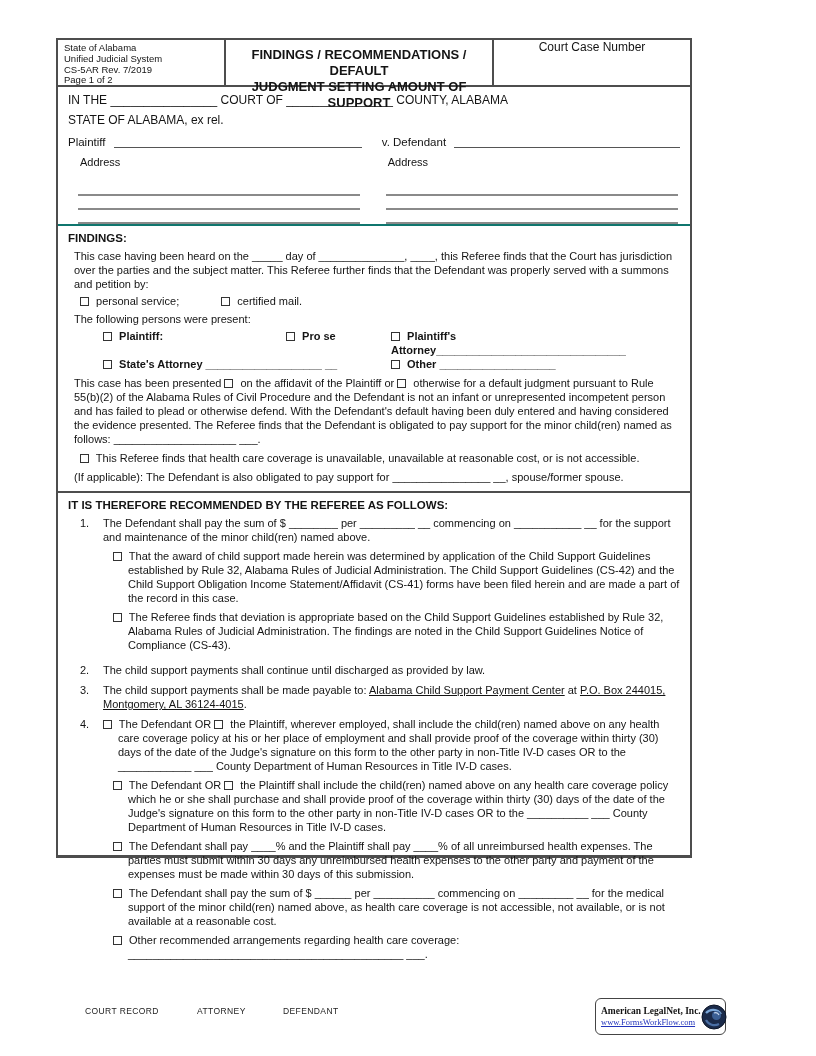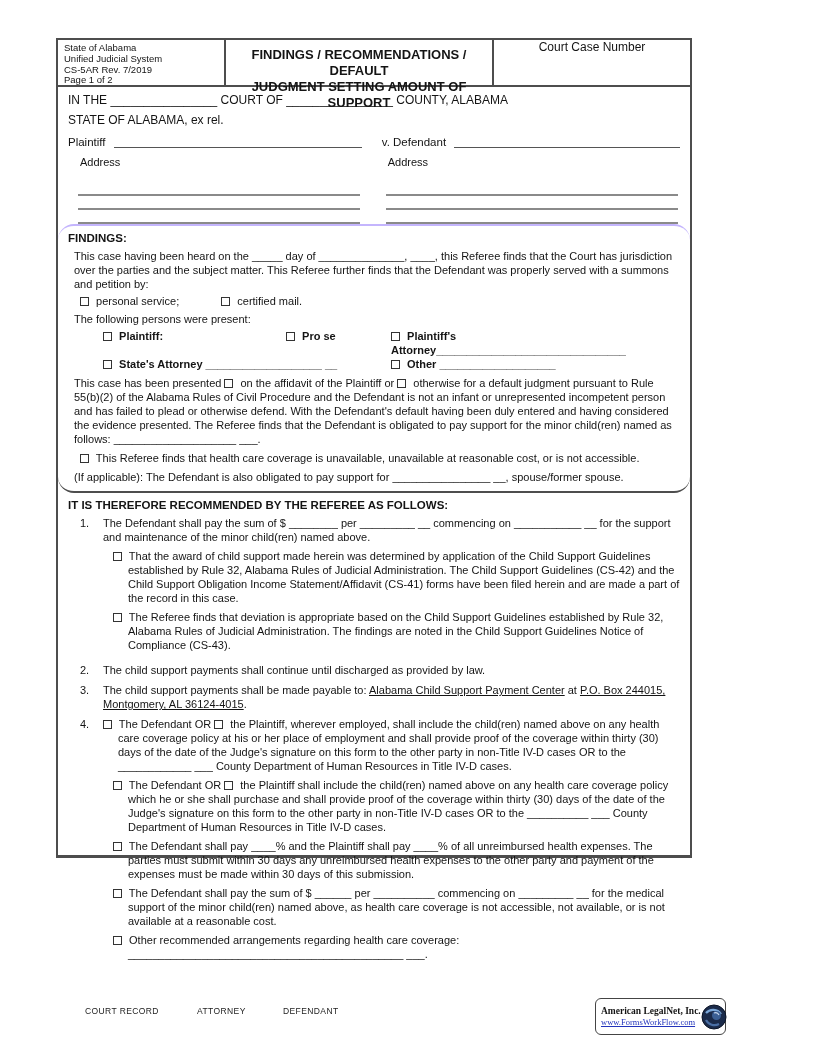--- a/index.html
+++ b/index.html
@@ -28,21 +28,21 @@
   .party-right { flex:1; display:flex; margin-left:20px; }
   .fill { flex:1; border-bottom:1.5px solid #555; height:13px; margin-left:8px; }
   .addr-row { display:flex; font-size:11px; }
   .addr-col-left { width:48%; }
   .addr-col-right { flex:1; margin-left:14px; }
   .addr-label { margin:0 0 12px 12px; }
   .addr-line { border-bottom:2px solid #8a8a8a; height:14px; margin-left:10px; margin-right:2px; }
 
   
   .sect { padding:4px 9px 4px 10px; font-size:11px; line-height:14px; }
-  .sect-findings { border-top:2px solid #c4b5fd; border-bottom:2px solid #4d4d4d; min-height:214px;border-radius:16px; }
+  .sect-findings { border-top:2px solid #0f766e; border-bottom:2px solid #4d4d4d; min-height:214px; }
   .sect-rec { min-height:420px; }
   .h1 { font-weight:bold; font-size:11.5px; margin:1px 0 4px 0; }
   .p  { margin:0 0 3px 6px; }
   .cbrow { margin:1px 0 4px 12px; }
   .present { margin:2px 0 4px 0;font-weight:bold; }
   .prow { display:flex; margin-left:35px; }
   .pc1 { width:183px; } .pc2 { width:105px; } .pc3 { width:288px; } .pcx { flex:1; }
   .cbp { padding-left:15px; text-indent:-15px; }
   .mt { margin-top:5px; }
   .ml12 { margin-left:12px; }

